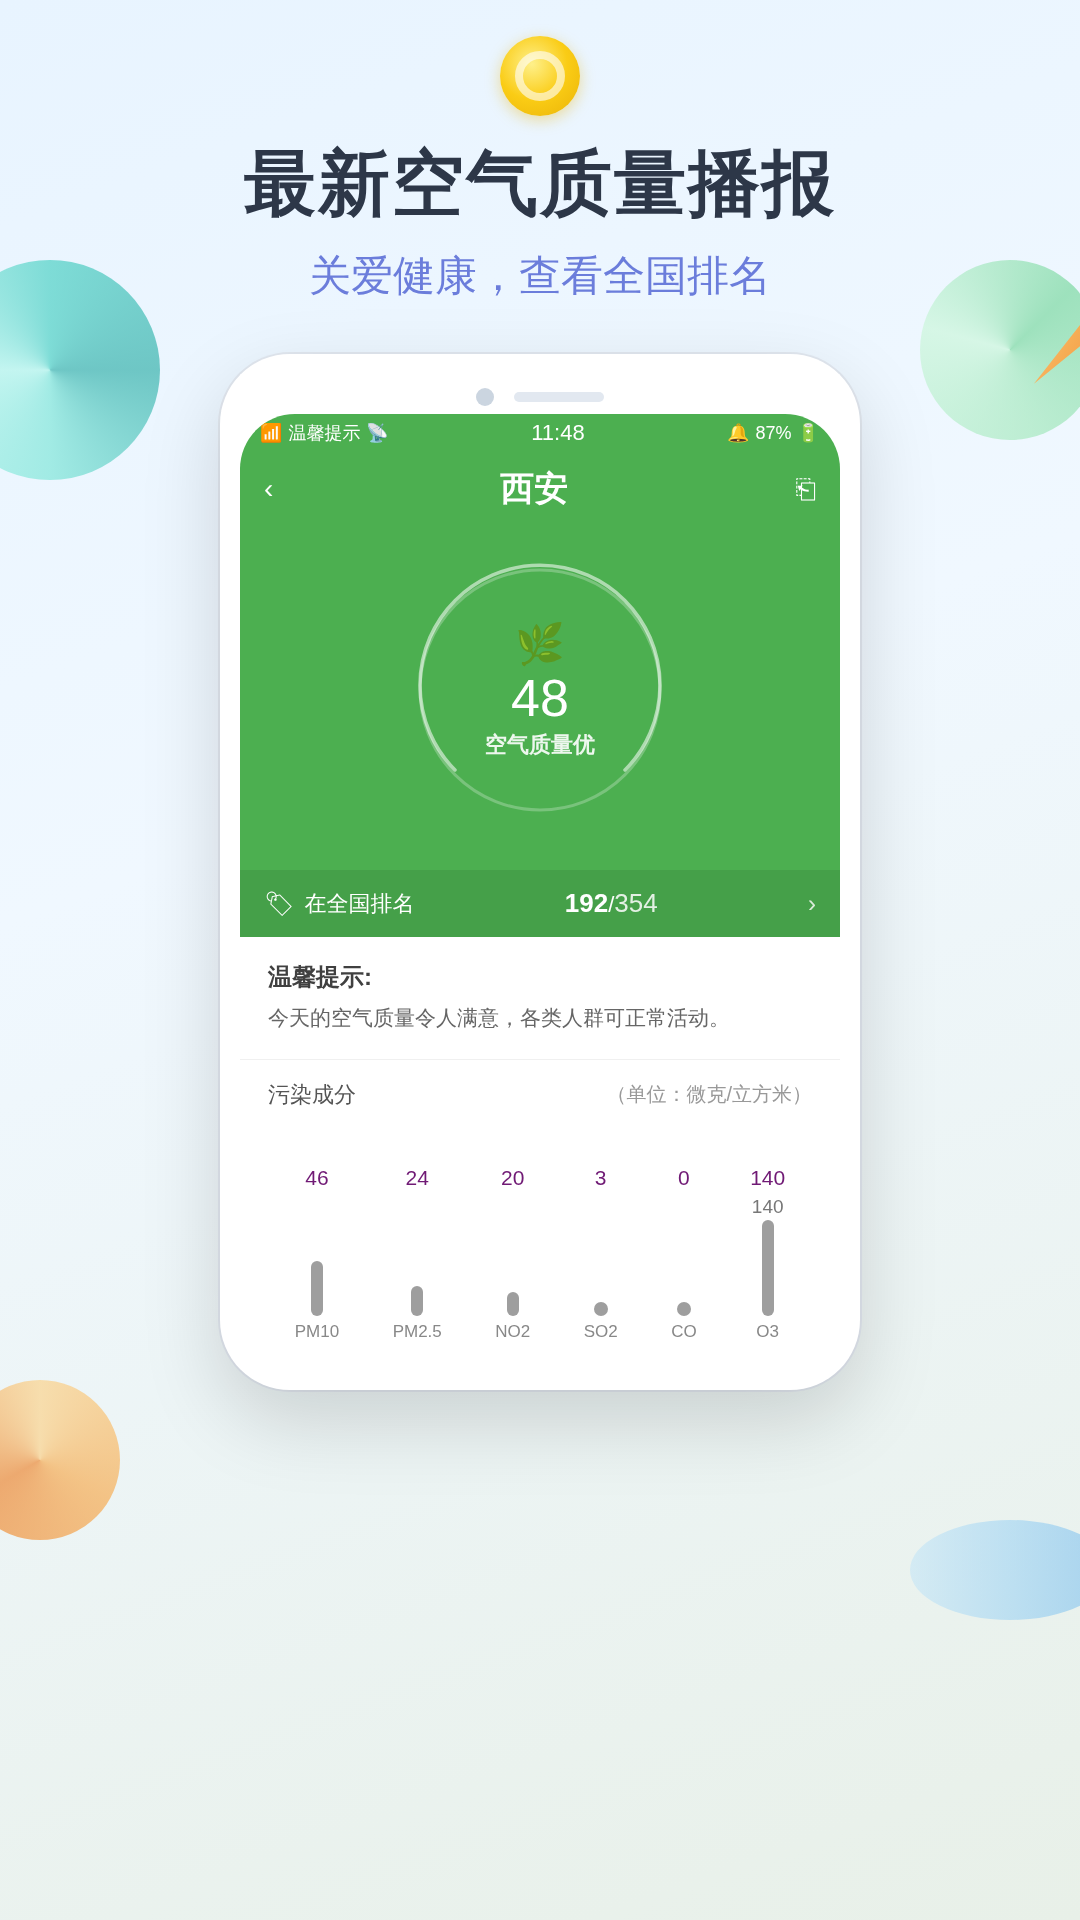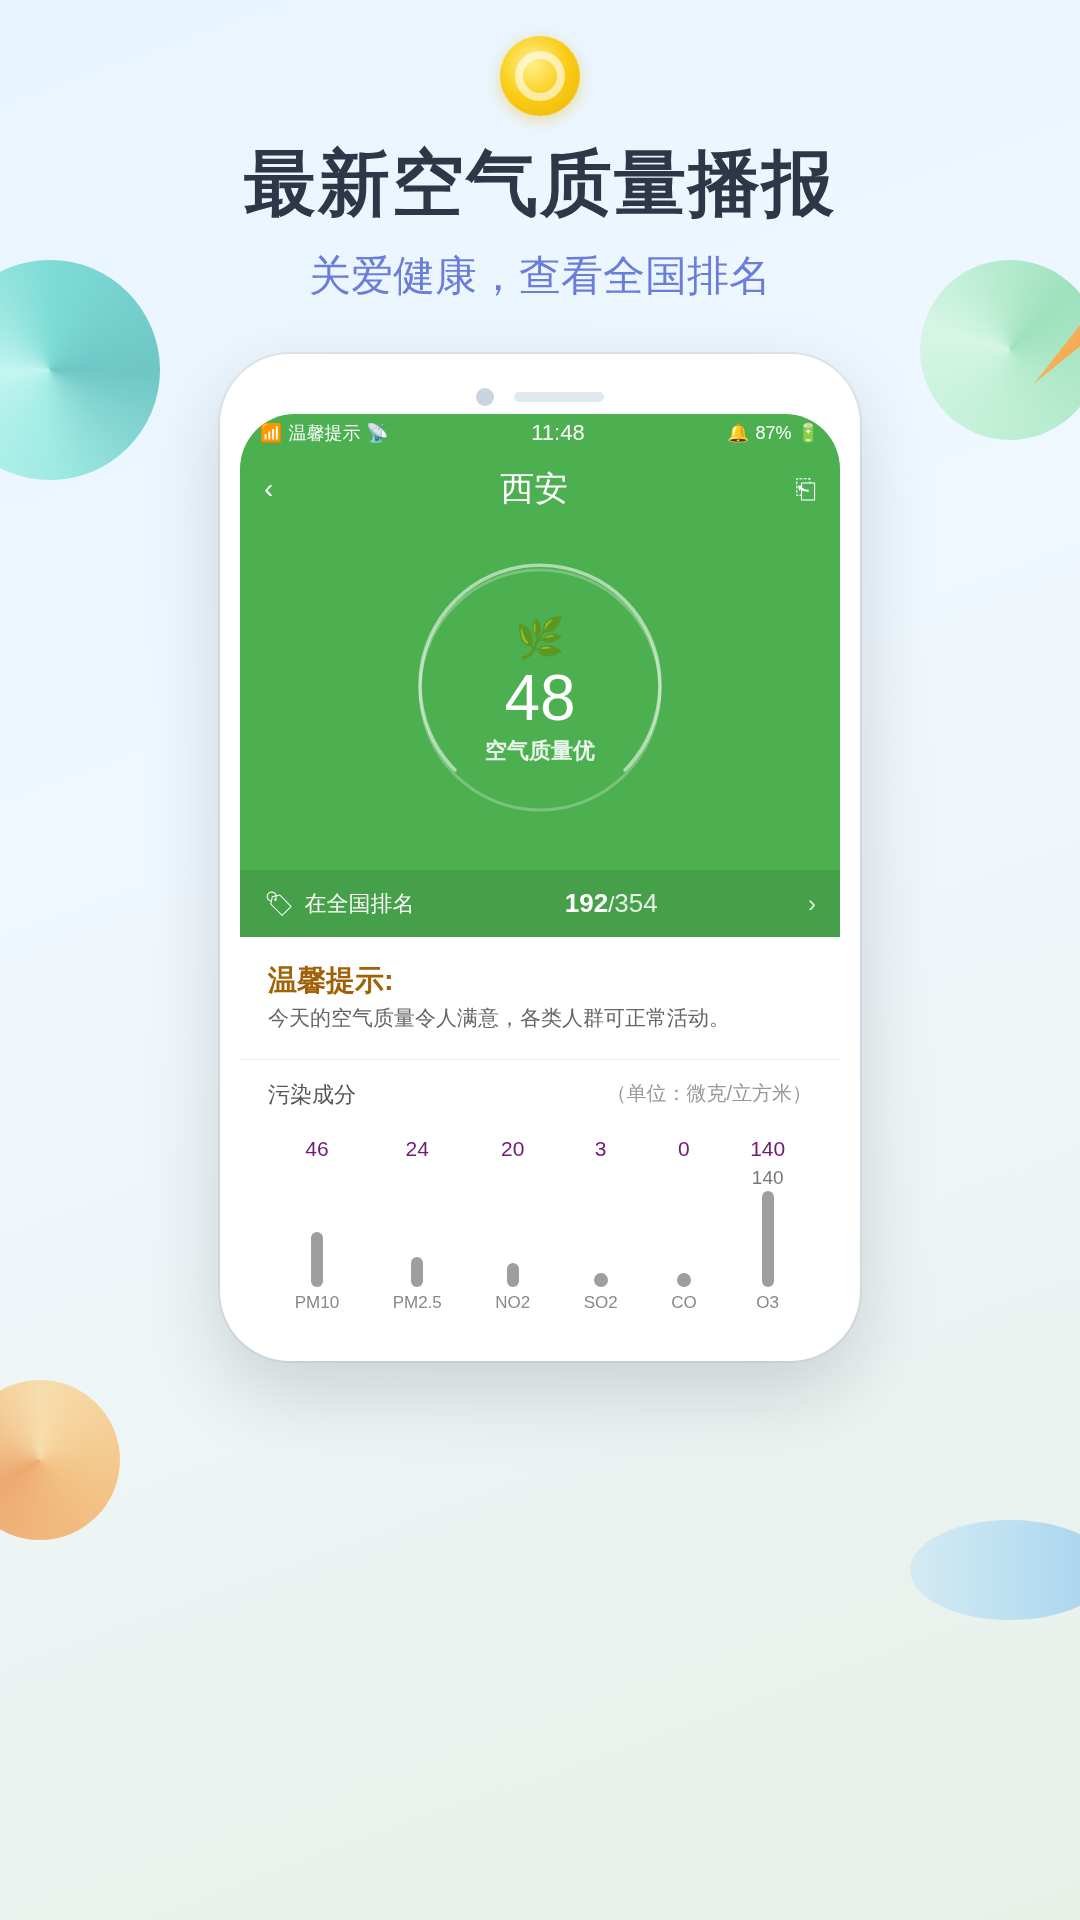--- a/index.html
+++ b/index.html
@@ -163,21 +163,21 @@
       padding: 14px 24px 18px;
       color: white;
     }
     .header-back {
       font-size: 28px;
       color: white;
       cursor: pointer;
     }
     .header-title {
       font-size: 34px;
-      font-weight: 400;
+      font-weight: 700;
     }
     .header-share {
       font-size: 26px;
       color: white;
     }
 
     
     .aqi-section {
       background: #4caf50;
       display: flex;
@@ -206,21 +206,21 @@
       text-align: center;
       color: white;
     }
 
     .leaf-icon {
       font-size: 40px;
       margin-bottom: 4px;
     }
 
     .aqi-number {
-      font-size: 64px;
+      font-size: 52px;
       font-weight: 300;
       color: white;
       line-height: 1;
     }
 
     .aqi-label {
       font-size: 22px;
       color: rgba(255,255,255,0.9);
       margin-top: 6px;
       font-weight: bold;
@@ -256,39 +256,40 @@
     .content-area {
       background: white;
     }
 
     
     .tip-section {
       padding: 24px 28px;
       border-bottom: 1px solid #f0f0f0;
     }
     .tip-title {
-      font-size: 29px;
-      color: #a16207;
+      font-size: 24px;
+      color: #404040;
       font-weight: 600;
+      margin-bottom: 8px;
     }
     .tip-text {
       font-size: 21px;
       color: #666;
       line-height: 1.6;
     }
 
     
     .pollutants-section {
       padding: 20px 28px 28px;
     }
     .pollutants-header {
       display: flex;
       justify-content: space-between;
-      align-items: flex-start;
-      margin-bottom: 3px;
+      align-items: center;
+      margin-bottom: 32px;
     }
     .pollutants-title {
       font-size: 22px;
       color: #555;
     }
     .pollutants-unit {
       font-size: 20px;
       color: #999;
     }
 

